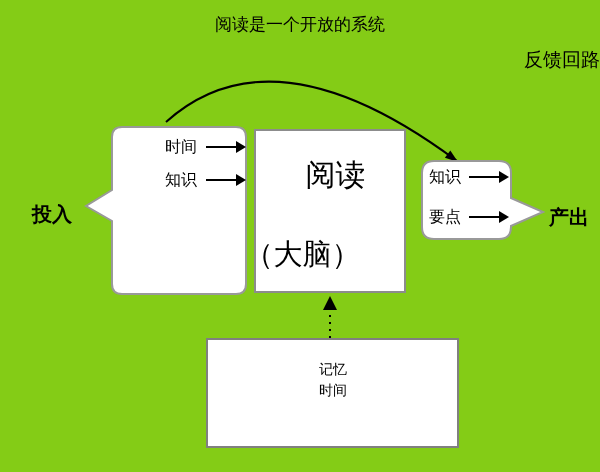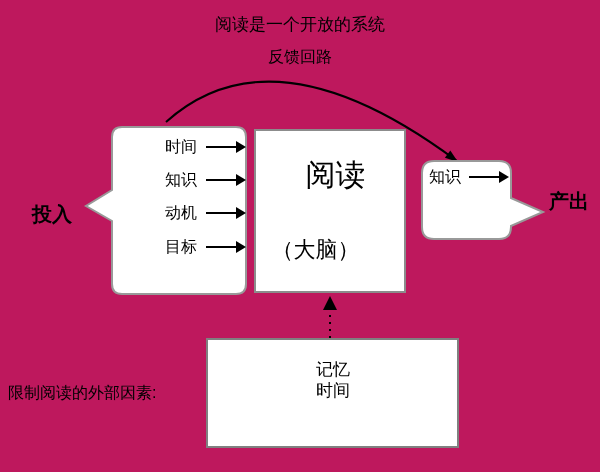--- a/index.html
+++ b/index.html
@@ -1,48 +1,48 @@
 <!DOCTYPE html>
 <html><head>
 <meta charset="utf-8">
 <style>
   html, body { margin: 0; padding: 0; background: #ffffff; }
   #canvas {
     position: relative;
     width: 600px;
     height: 472px;
-    background: #be185d;
+    background: #84cc16;
     font-family: "Liberation Sans", sans-serif;
     color: #000000;
     overflow: hidden;
   }
   #shapes { position: absolute; left: 0; top: 0; width: 600px; height: 472px; }
   .abs { position: absolute; }
   .center-text { text-align: center; }
   .title { left: 0; right: 0; top: 13px; font-size: 17px; }
-  .subtitle { left: 0; right: 0; top: 47px; font-size: 16px; }
+  .subtitle { left: 0; right: 0; top: 47px; font-size: 19px; text-align: right; }
   .side-label { font-size: 20px; font-weight: bold; }
   .input-label { left: 32px; top: 201px; }
-  .output-label { left: 549px; top: 188px; }
+  .output-label { left: 549px; top: 204px; }
   .flow-row {
     display: flex; align-items: center; height: 22px; font-size: 16px;
   }
   .flow-row.left { left: 130px; width: 106px; justify-content: flex-end; gap: 9px; }
   .flow-row.right { left: 429px; width: 82px; justify-content: flex-start; gap: 8px; }
   .harrow { position: relative; width: 30px; height: 2px; background: #000; flex: 0 0 auto; }
   .harrow::after {
     content: ""; position: absolute; right: -10px; top: -5px; width: 0; height: 0;
     border-left: 10px solid #000;
     border-top: 6px solid transparent;
     border-bottom: 6px solid transparent;
   }
   .process-line1 { left: 255px; width: 161px; top: 155px; font-size: 30px; }
-  .process-line2 { left: 255px; width: 121px; top: 235px; font-size: 22px; }
+  .process-line2 { left: 242px; width: 121px; top: 235px; font-size: 29px; }
   .constraints-label { left: 8px; top: 383px; font-size: 16px; }
-  .constraints-text { left: 207px; width: 252px; top: 359px; font-size: 17px; line-height: 21px; }
+  .constraints-text { left: 207px; width: 252px; top: 359px; font-size: 14px; line-height: 21px; }
 </style>
 </head>
 <body>
 
 <div id="canvas">
 
   <svg id="shapes" viewBox="0 0 600 472" xmlns="http://www.w3.org/2000/svg">
 
     <path d="M166,122 Q274,25 457,161" fill="none" stroke="#000000" stroke-width="2"></path>
     <polygon points="458,162 444.9,157.8 450.3,150.6" fill="#000000"></polygon>
@@ -66,36 +66,31 @@
   <div class="abs side-label output-label">产出</div>
 
   <div class="abs flow-row left" style="top:136px">
     <span>时间</span>
     <span class="harrow"></span>
   </div>
   <div class="abs flow-row left" style="top:169px">
     <span>知识</span>
     <span class="harrow"></span>
   </div>
-  <div class="abs flow-row left" style="top:202px">
-    <span>动机</span>
-    <span class="harrow"></span>
-  </div>
-  <div class="abs flow-row left" style="top:236px">
-    <span>目标</span>
-    <span class="harrow"></span>
-  </div>
 
   <div class="abs center-text process-line1">阅读</div>
   <div class="abs center-text process-line2">（大脑）</div>
 
   <div class="abs flow-row right" style="top:166px">
     <span>知识</span>
     <span class="harrow"></span>
   </div>
+  <div class="abs flow-row right" style="top:206px">
+    <span>要点</span>
+    <span class="harrow"></span>
+  </div>
 
-  <div class="abs constraints-label">限制阅读的外部因素:</div>
   <div class="abs center-text constraints-text">
     <div>记忆</div>
     <div>时间</div>
   </div>
 
 </div>
 
 </body></html>

